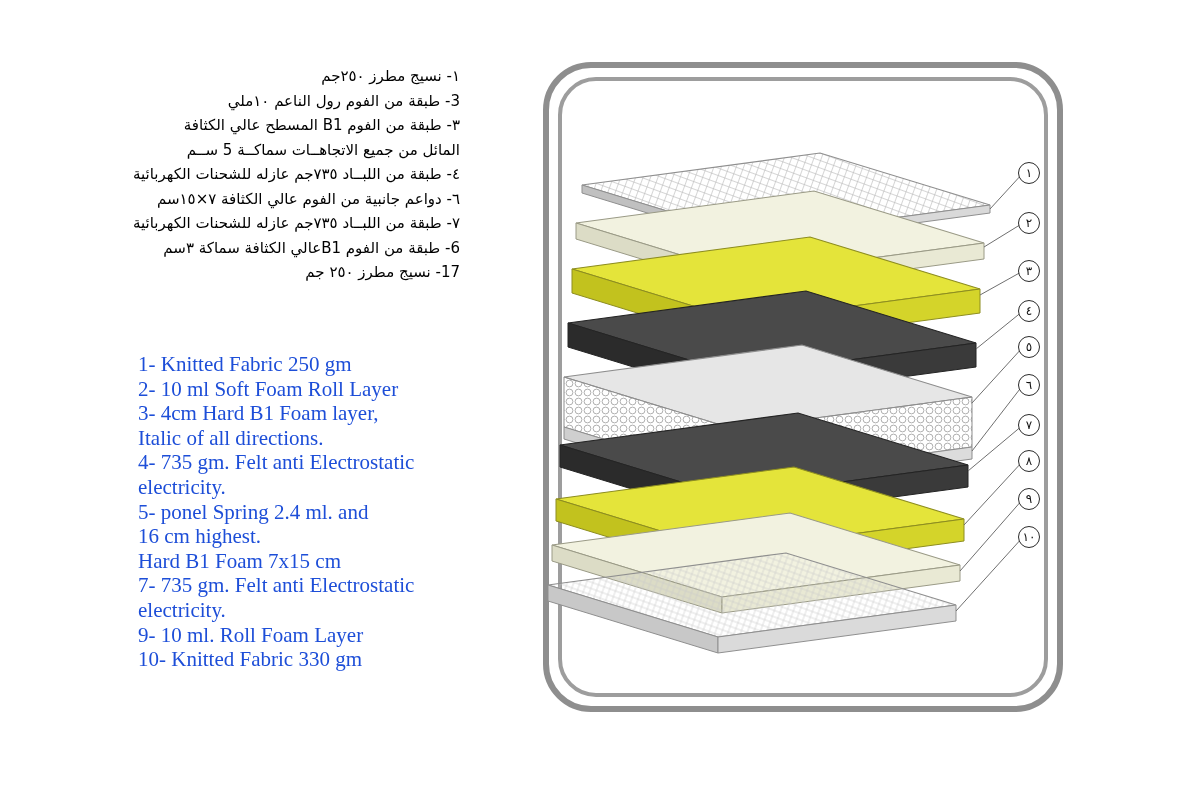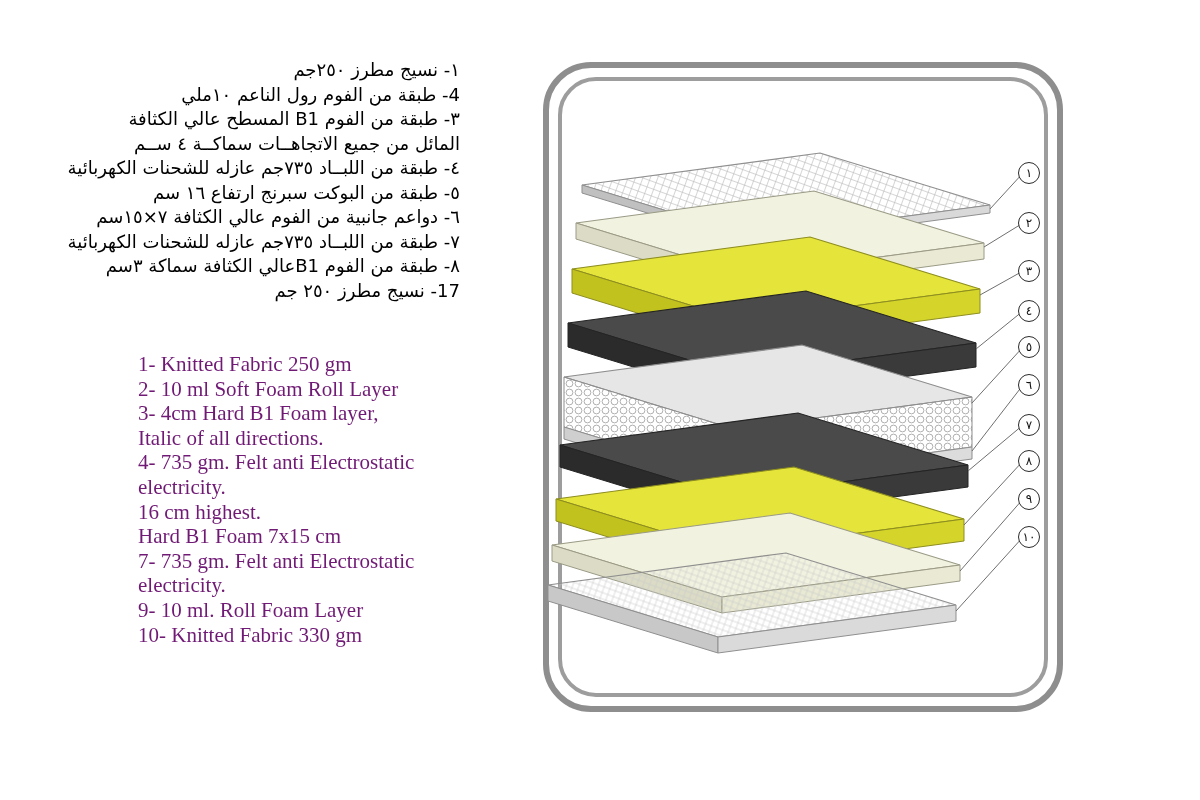--- a/index.html
+++ b/index.html
@@ -13,47 +13,47 @@
     position: relative;
     overflow: hidden;
     font-family: "Liberation Serif", serif;
     color: #000000;
   }
 
   
   #arabic-list {
     position: absolute;
     left: 140px;
-    top: 58px;
+    top: 64px;
     width: 320px;
     text-align: right;
     direction: rtl;
     font-family: "DejaVu Sans", sans-serif;
-    font-size: 18px;
+    font-size: 15px;
     line-height: 24.5px;
     color: #000;
     white-space: nowrap;
   }
   #arabic-list .aline {
     display: block;
     white-space: nowrap;
   }
 
   
   #english-list {
     position: absolute;
     left: 138px;
     top: 352px;
     width: 340px;
     direction: ltr;
     text-align: left;
     font-family: "Liberation Serif", serif;
     font-size: 21px;
     line-height: 24.6px;
-    color: #701a75;
+    color: #1d4ed8;
   }
   #english-list .eline {
     display: block;
     white-space: nowrap;
   }
 
   
   #diagram {
     position: absolute;
     left: 520px;
@@ -105,38 +105,38 @@
     line-height: 20px;
     text-align: center;
     box-sizing: border-box;
   }
 </style>
 </head>
 <body>
 
 <div id="arabic-list">
   <span class="aline">١- نسيج مطرز ٢٥٠جم</span>
-  <span class="aline">4- طبقة من الفوم رول الناعم ١٠ملي</span>
+  <span class="aline">3- طبقة من الفوم رول الناعم ١٠ملي</span>
   <span class="aline">٣- طبقة من الفوم B1 المسطح عالي الكثافة</span>
-  <span class="aline">المائل من جميع الاتجاهــات سماكــة ٤ ســم</span>
+  <span class="aline">المائل من جميع الاتجاهــات سماكــة 5 ســم</span>
   <span class="aline">٤- طبقة من اللبــاد ٧٣٥جم عازله للشحنات الكهربائية</span>
-  <span class="aline">٥- طبقة من البوكت سبرنج ارتفاع ١٦ سم</span>
   <span class="aline">٦- دواعم جانبية من الفوم عالي الكثافة ٧×١٥سم</span>
   <span class="aline">٧- طبقة من اللبــاد ٧٣٥جم عازله للشحنات الكهربائية</span>
-  <span class="aline">٨- طبقة من الفوم B1عالي الكثافة سماكة ٣سم</span>
+  <span class="aline">6- طبقة من الفوم B1عالي الكثافة سماكة ٣سم</span>
   <span class="aline">17- نسيج مطرز ٢٥٠ جم</span>
 </div>
 
 <div id="english-list">
   <span class="eline">1- Knitted Fabric 250 gm</span>
   <span class="eline">2- 10 ml Soft Foam Roll Layer</span>
   <span class="eline">3- 4cm Hard B1 Foam layer,</span>
   <span class="eline">Italic of all directions.</span>
   <span class="eline">4- 735 gm. Felt anti Electrostatic</span>
   <span class="eline">electricity.</span>
+  <span class="eline">5- ponel Spring 2.4 ml. and</span>
   <span class="eline">16 cm highest.</span>
   <span class="eline">Hard B1 Foam 7x15 cm</span>
   <span class="eline">7- 735 gm. Felt anti Electrostatic</span>
   <span class="eline">electricity.</span>
   <span class="eline">9- 10 ml. Roll Foam Layer</span>
   <span class="eline">10- Knitted Fabric 330 gm</span>
 </div>
 
 <div id="diagram">
 

